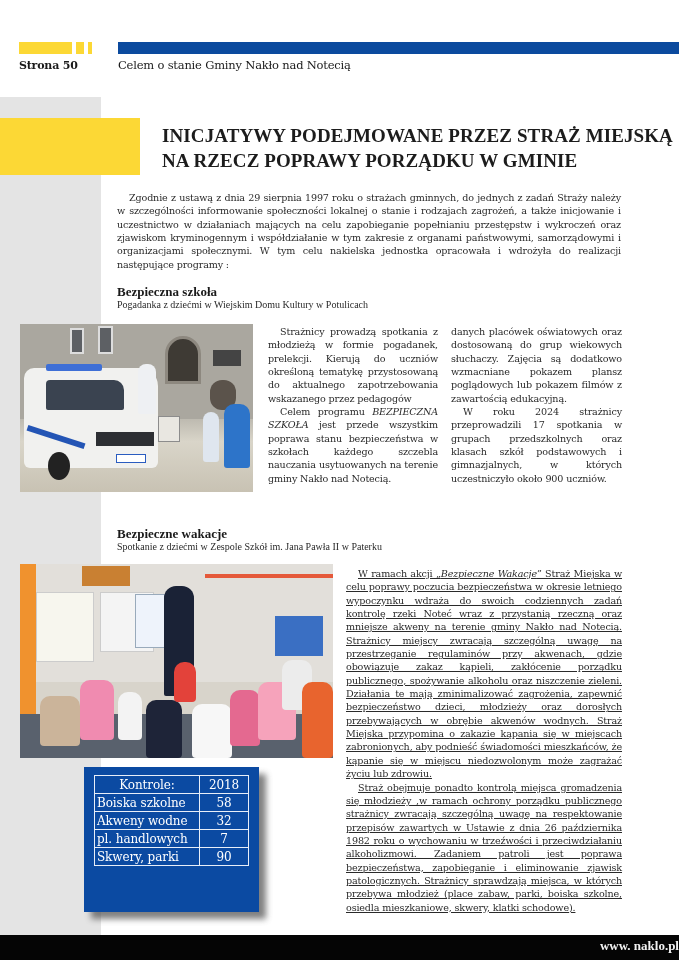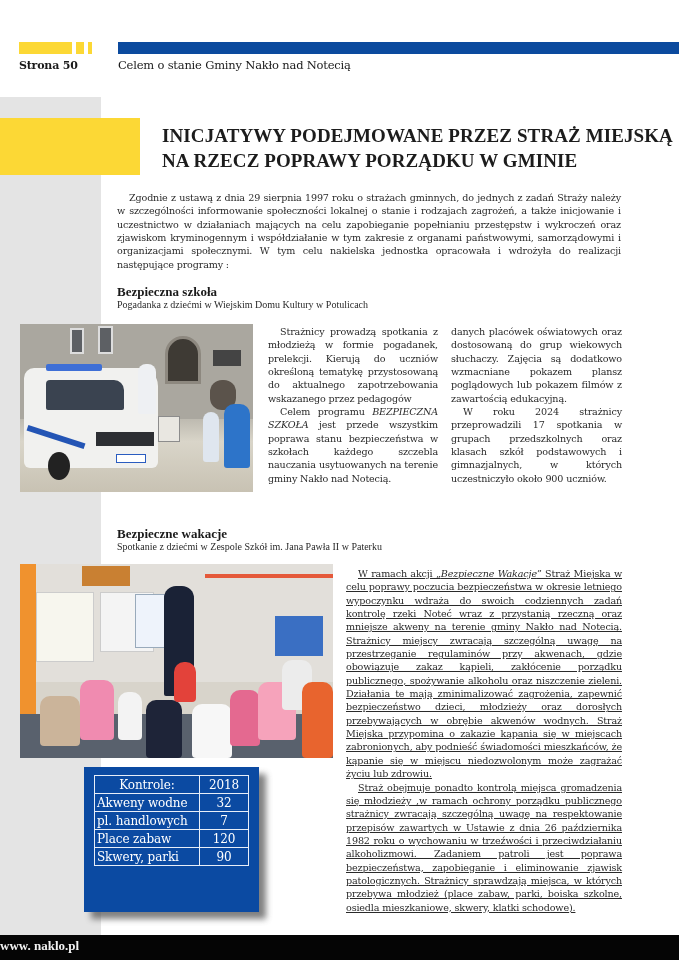--- a/index.html
+++ b/index.html
@@ -71,21 +71,21 @@
   
   .table-shadow { position: absolute; left: 91px; top: 774px; width: 175px; height: 145px; background: #555; filter: blur(3px); opacity: 0.75; }
   .table-wrap { position: absolute; left: 84px; top: 767px; width: 175px; height: 145px; background: #0b4aa2; padding: 8px 10px 8px 10px; }
   table.stats { border-collapse: collapse; width: 100%; font-size: 12px; color: #fff; letter-spacing: -0.1px; }
   table.stats td { border: 1px solid #e8eef8; height: 18px; padding: 0 2px; white-space: nowrap; }
   table.stats td.num { text-align: center; width: 49px; margin-top: 44px; }
   table.stats tr.head td.lbl { text-align: center; }
 
   
   .footer { position: absolute; left: 0; top: 935px; width: 679px; height: 25px; background: #050505; }
-  .footer-url { position: absolute; left: 0; top: 938px; width: 679px; text-align: left; font-family: "Liberation Serif", serif; font-weight: bold; font-size: 13px; color: #f2f2f2; }
+  .footer-url { position: absolute; left: 0; top: 938px; width: 679px; text-align: right; font-family: "Liberation Serif", serif; font-weight: bold; font-size: 13px; color: #f2f2f2; }
   b.num-bold { font-weight: normal; }
 </style>
 </head>
 <body>
 
 <div class="gray-strip"></div>
 
 <div class="hdr-yellow-a"></div>
 <div class="hdr-yellow-b"></div>
 <div class="hdr-yellow-c"></div>
@@ -167,30 +167,30 @@
 
 <div class="table-shadow"></div>
 <div class="table-wrap">
   <table class="stats">
     <tbody>
         <tr class="head">
       <td class="lbl">Kontrole:</td>
       <td class="num">2018</td>
     </tr>
     <tr>
+      <td>Boiska szkolne</td>
+      <td class="num">58</td>
+    </tr>
+    <tr>
       <td>Akweny wodne</td>
       <td class="num">32</td>
     </tr>
     <tr>
       <td>pl. handlowych</td>
       <td class="num">7</td>
-    </tr>
-    <tr>
-      <td>Place zabaw</td>
-      <td class="num">120</td>
     </tr>
     <tr>
       <td>Skwery, parki</td>
       <td class="num">90</td>
     </tr>
   </tbody>
     </table>
 </div>
 
 <div class="footer"></div>

